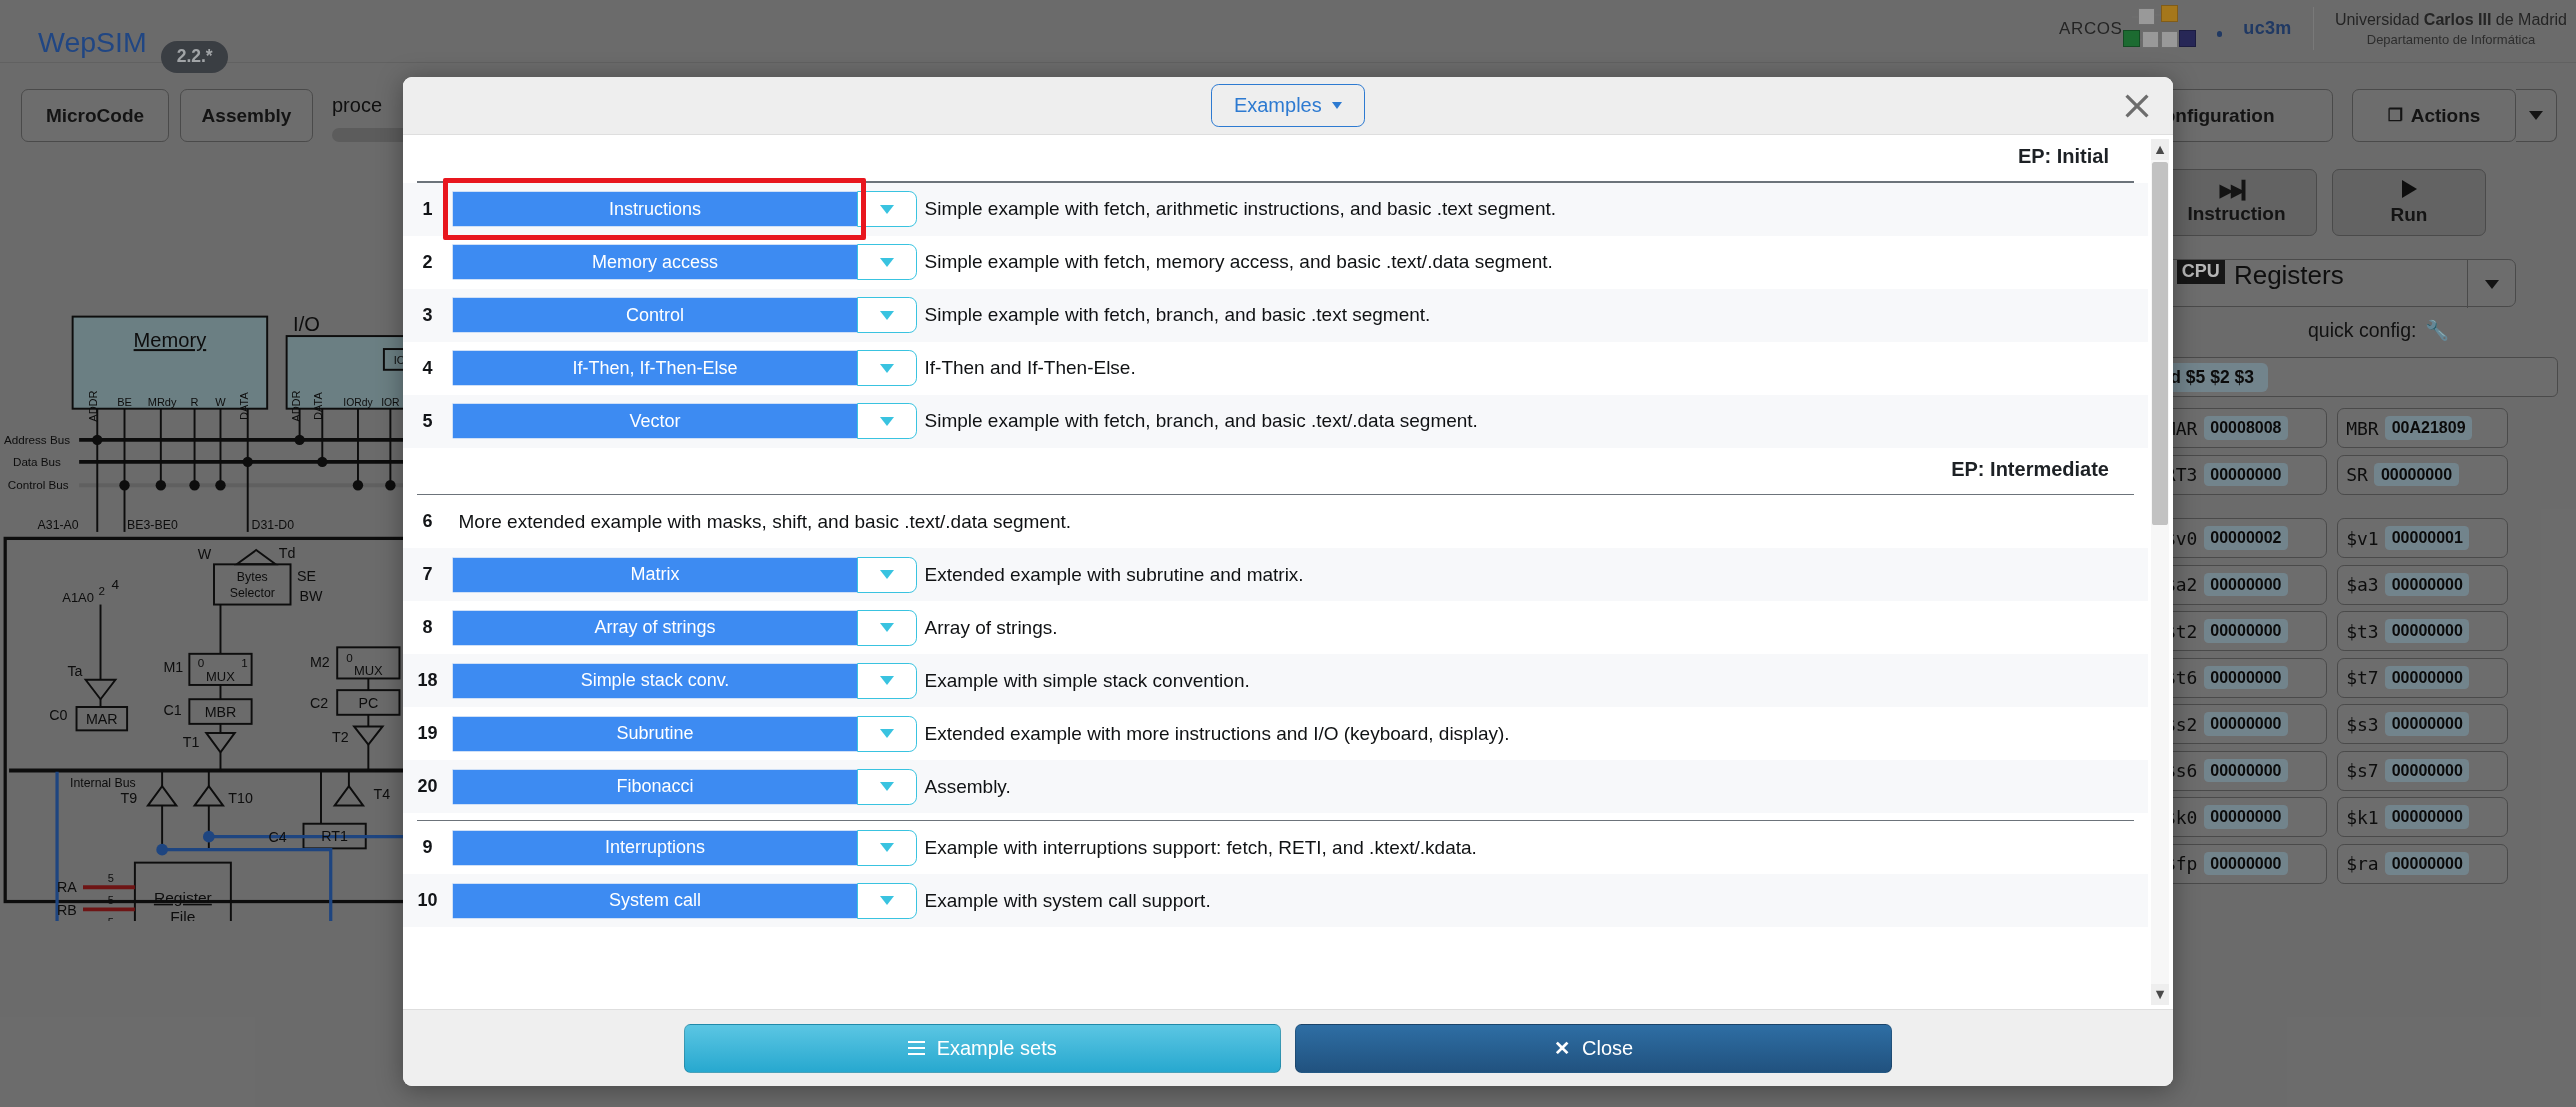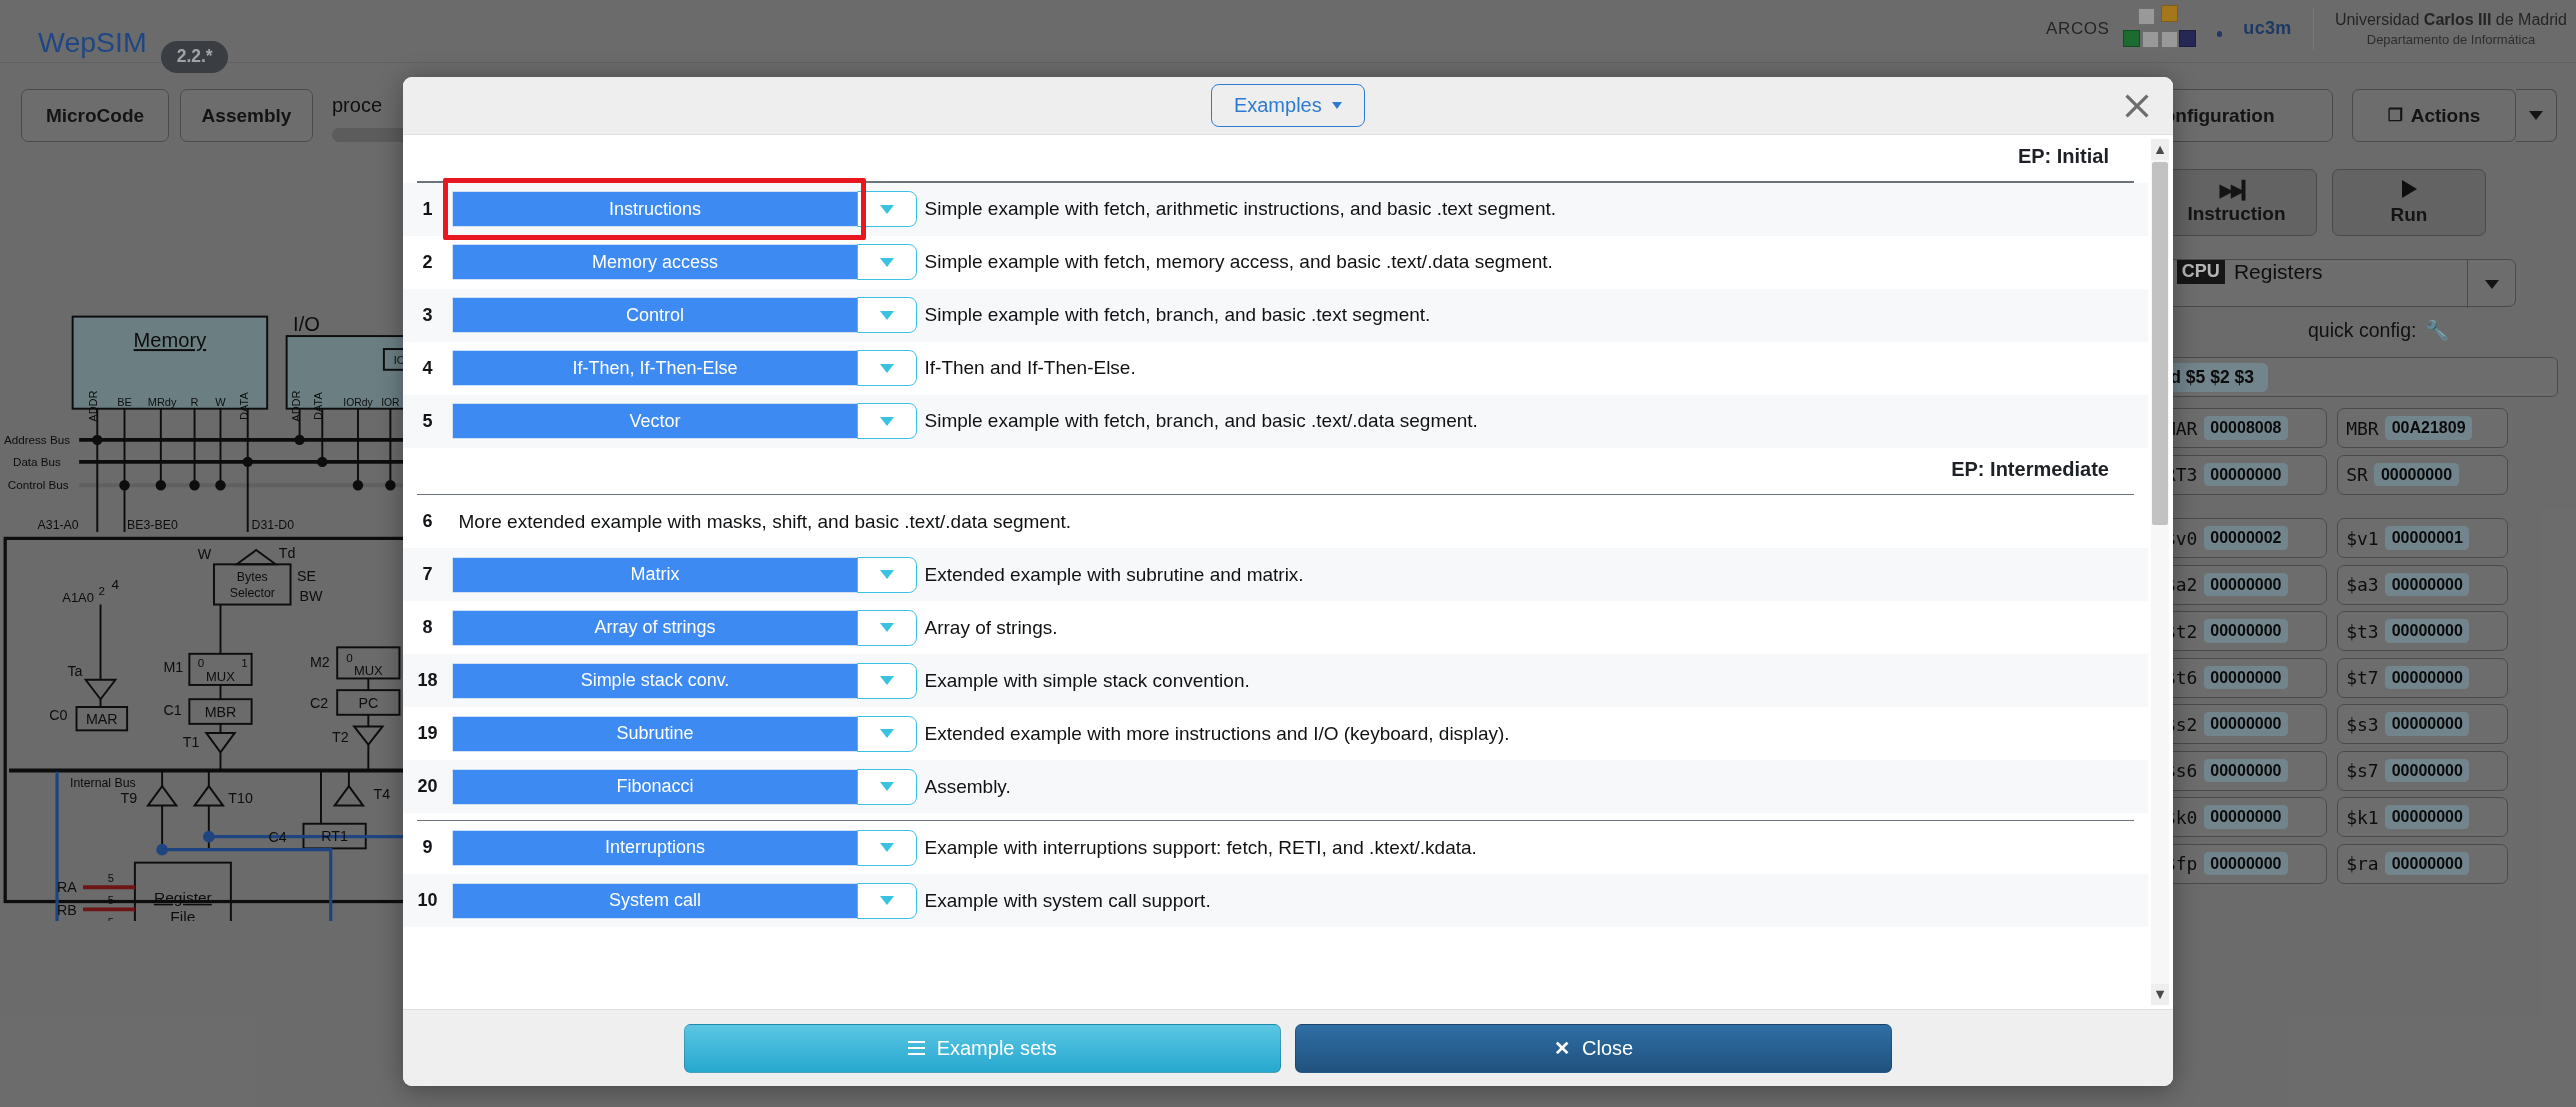--- a/index.html
+++ b/index.html
@@ -20,21 +20,21 @@
   }
   #brand { position: absolute; left: 38px; top: 11.7px; display: flex; align-items: center; gap: 14.3px; }
   #brand-name { font-size: 28.5px; color: #2a5aa8; letter-spacing: 0px; }
   #brand-version {
     background: #4b5057; color: #cfd3d6; font-size: 17.5px; font-weight: bold;
     padding: 5.8px 15.6px; border-radius: 18px; margin-top: 29px;
   }
 
   
   #logos { position: absolute; right: 9px; top: 5.2px; display: flex; align-items: center; gap: 17px; }
-  .arcos-wrap { display: flex; align-items: center; gap: 13px; opacity: .95; }
+  .arcos-wrap { display: flex; align-items: center; gap: 0; opacity: .95; }
   .arcos-text { font-size: 17px; color: #2b2b2b; letter-spacing: 0.6px; }
   .cube-grid { position: relative; width: 77px; height: 47px; }
   .cube { position: absolute; width: 17px; height: 17px; border: 1.3px solid #8d8d8d; }
   .cube.g1 { background: #c9c9c9; left: 15.6px; top: 2.6px; }
   .cube.g2 { background: #d89a1e; left: 38px; top: 0px; border-color:#a8761a; }
   .cube.g3 { background: #1f8a3b; left: 0px;  top: 25px; border-color:#14602a; }
   .cube.g4 { background: #c9c9c9; left: 19.5px; top: 26px; }
   .cube.g5 { background: #c9c9c9; left: 38px; top: 26px; }
   .cube.g6 { background: #2e2f6e; left: 56px; top: 25px; border-color:#1f2050; }
   .cube.lnk { position:absolute; height:1.9px; background:#9a9a9a; }
@@ -68,21 +68,21 @@
   .ic-ff  { font-size: 17px; letter-spacing: -1.9px; }
   .ic-play { width:0;height:0;border-top:9.7px solid transparent;border-bottom:9.7px solid transparent;border-left:15.6px solid #121212; }
 
   
   #cpu-reg-box {
     position: absolute; left: 2156px; top: 259px; width: 360px; height: 48px;
     border: 0.6px solid #5f5f5f; border-radius: 7.1px; background: #8c8c8c;
     display: flex; align-items: flex-start; padding-left: 19.5px; gap: 9px;
   }
   #cpu-tag { background: #1d1d1d; color: #e8e8e8; font-size: 18px; font-weight: bold; padding: 1.3px 5.2px; }
-  #cpu-reg-lbl { font-size: 21px; color: #141414; }
+  #cpu-reg-lbl { font-size: 26px; color: #141414; }
   #cpu-reg-caret {
     position: absolute; right: 0; top: 0; width: 48px; height: 48px;
     border-left: 0.6px solid #5f5f5f; display: flex; align-items: center; justify-content: center;
   }
   #quick-config { position: absolute; left: 2308px; top: 319px; font-size: 19.5px; color: #161616; display: flex; gap: 9px; align-items:center; }
   #wrench { font-size: 19.5px; }
 
   
   #instr-box {
     position: absolute; left: 2156px; top: 357px; width: 402px; height: 40px;

